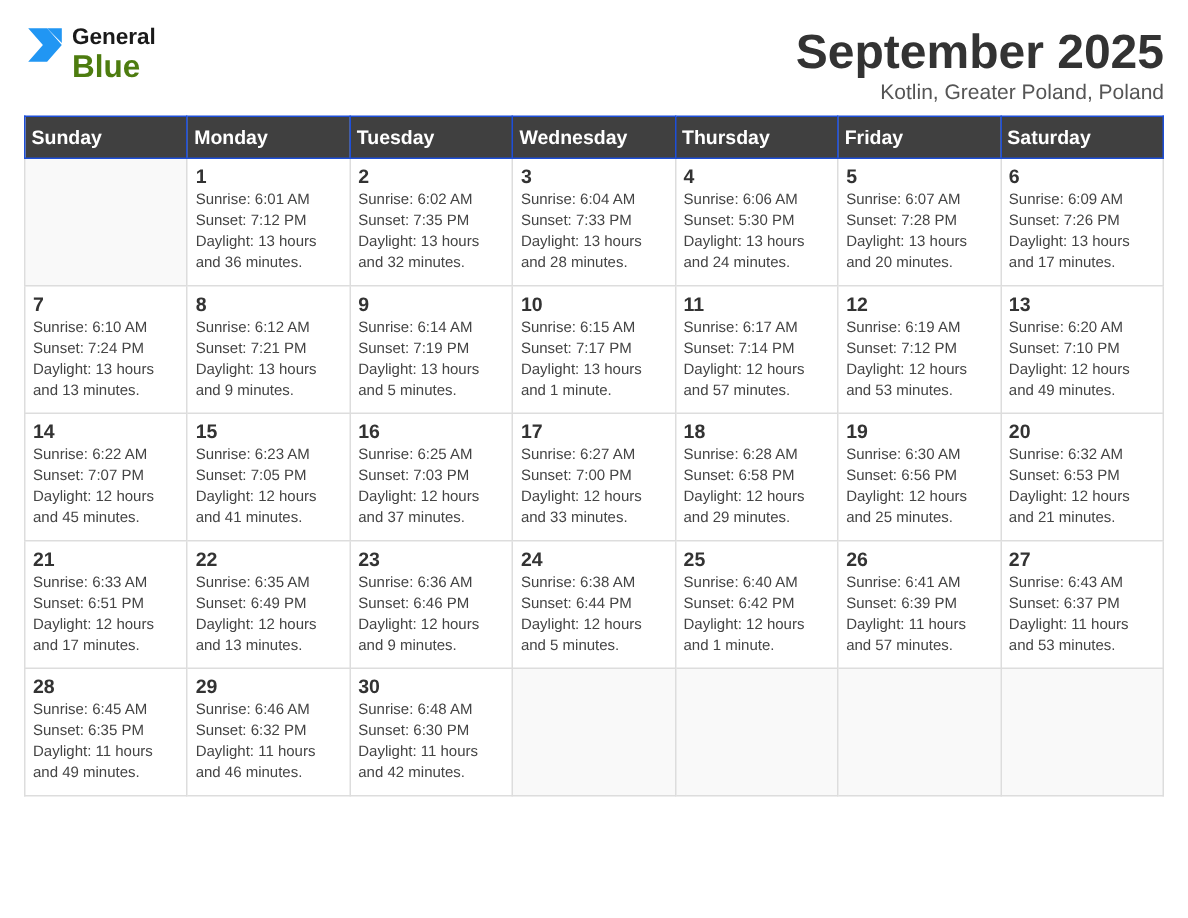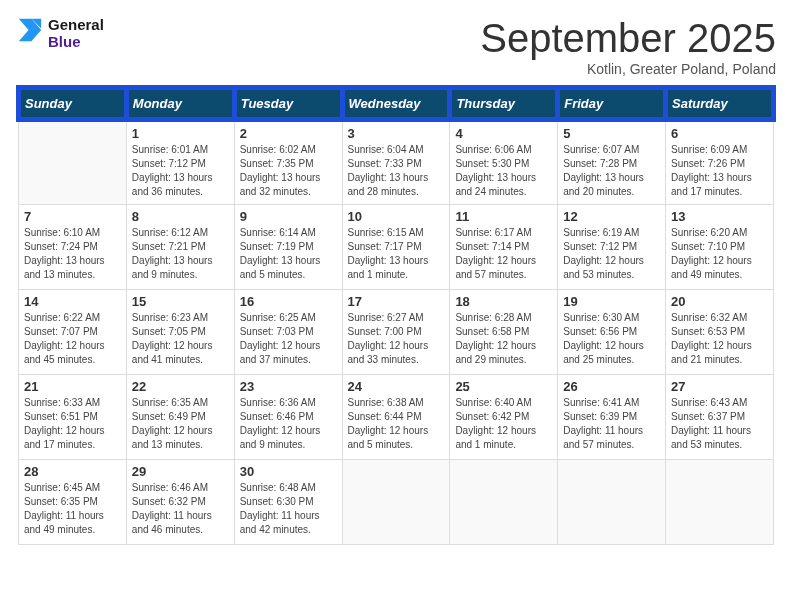--- a/index.html
+++ b/index.html
@@ -21,42 +21,41 @@
       gap: 4px;
     }
     .logo-icon {
       width: 28px;
       height: 28px;
     }
     .title-block {
       text-align: right;
     }
     .month-title {
-      font-size: 40px;
-      font-weight: 400;
+      font-size: 32px;
+      font-weight: 700;
       color: #333;
     }
     .subtitle {
       font-size: 14px;
       color: #555;
     }
     .calendar {
       width: 100%;
       border-collapse: collapse;
       border: 1px solid #ccc;
     }
     .calendar th {
-      background-color: #0c4a6e;
+      background-color: #404040;
       color: #fff;
       font-size: 13px;
       font-weight: bold;
       padding: 6px 4px;
       text-align: left;
-      border: 5px solid #1d4ed8;
-      font-style: italic;
+      border: 1px solid #1d4ed8;
     }
     .calendar td {
       vertical-align: top;
       padding: 4px 5px;
       border: 1px solid #ddd;
       width: calc(100% / 7);
       min-height: 80px;
       font-size: 10.5px;
       color: #333;
     }
@@ -82,21 +81,21 @@
 <body>
 
 <div class="header">
   <div class="logo">
     <svg class="logo-icon" viewBox="0 0 40 40">
       <polygon points="4,4 22,4 36,20 22,36 4,36 18,20" fill="#2196F3"></polygon>
       <polygon points="22,4 36,4 36,18" fill="#2196F3"></polygon>
     </svg>
     <div>
       <div style="font-size:15px;font-weight:bold;color:#1a1a1a;">General</div>
-      <div style="font-size:15px;font-weight:bold;color:#4c1d95;">Blue</div>
+      <div style="font-size:21px;font-weight:bold;color:#4d7c0f;">Blue</div>
     </div>
   </div>
   <div class="title-block">
     <div class="month-title">September 2025</div>
     <div class="subtitle">Kotlin, Greater Poland, Poland</div>
   </div>
 </div>
 
 <table class="calendar">
   <thead>

